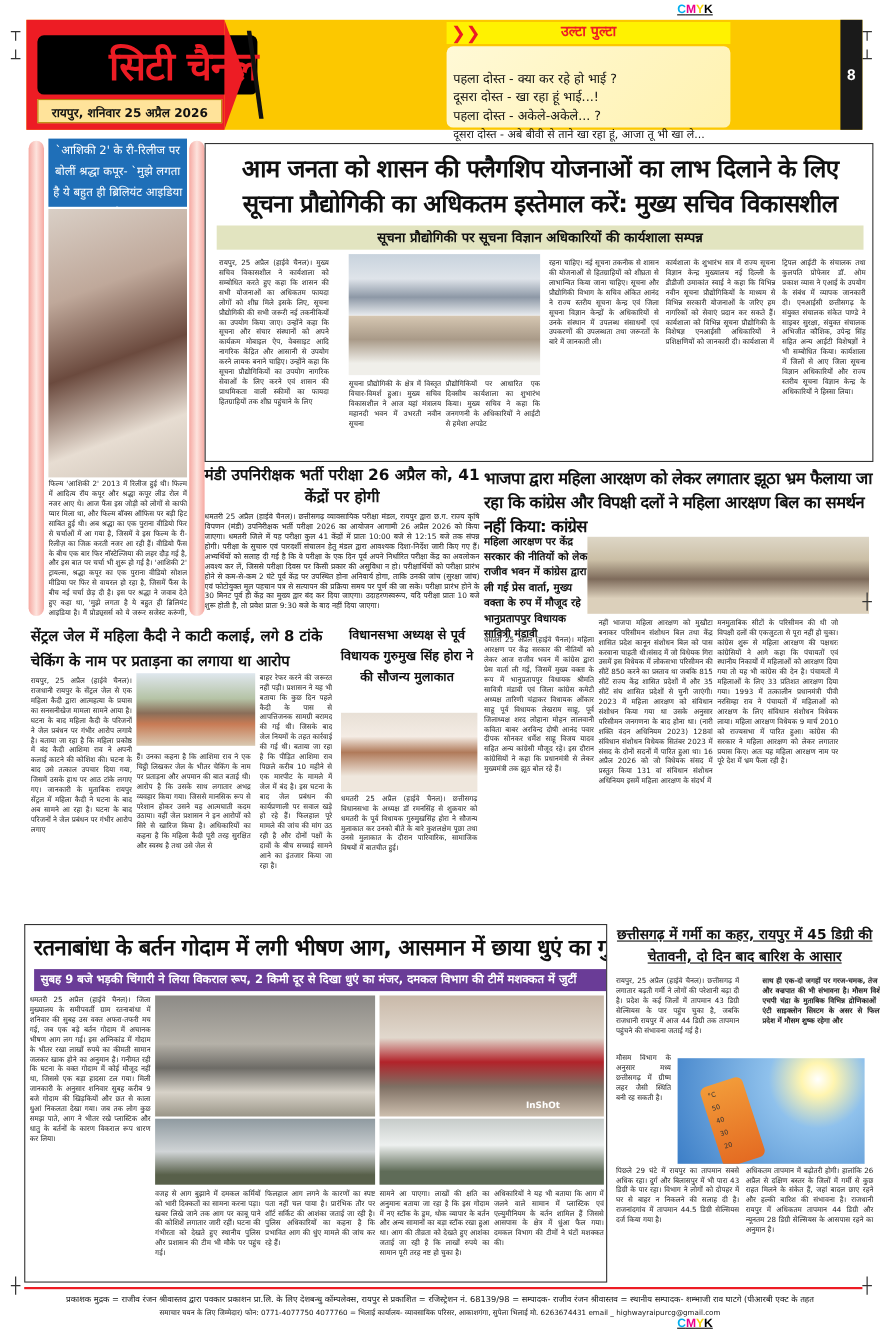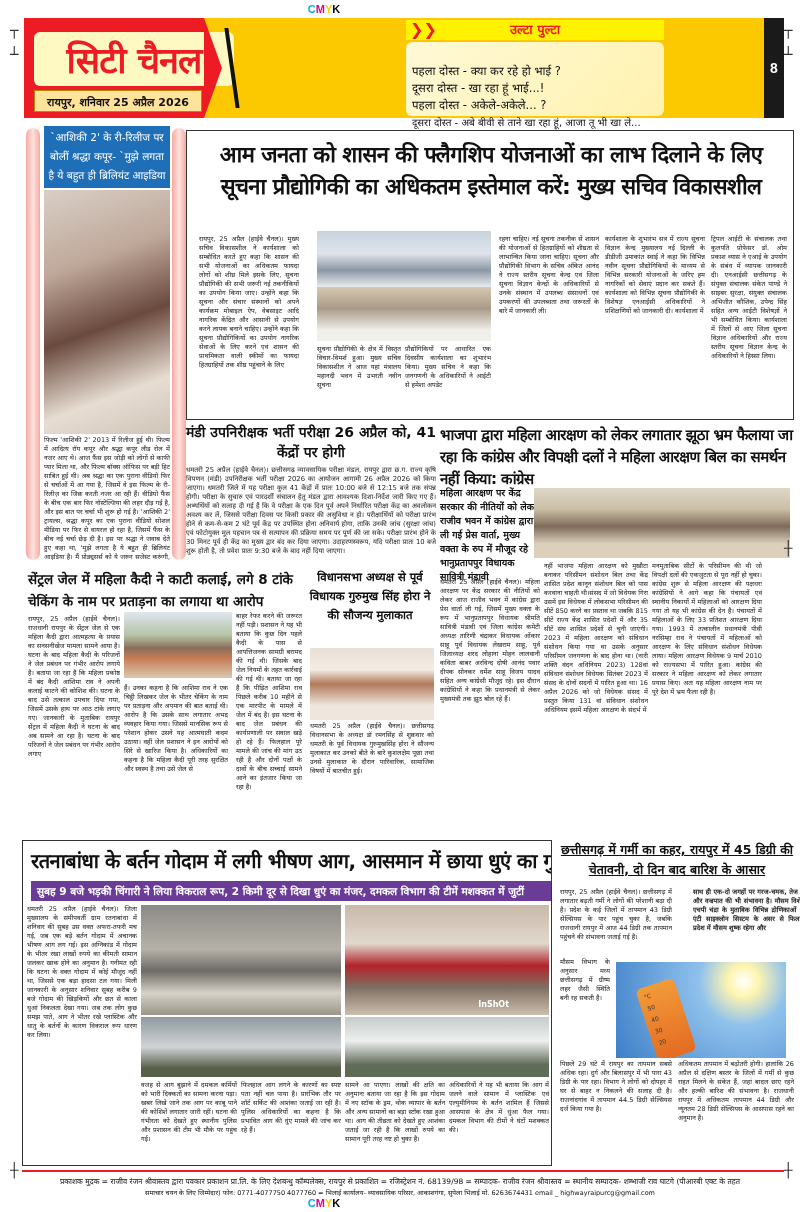--- a/index.html
+++ b/index.html
@@ -1,26 +1,26 @@
 <!DOCTYPE html>
 <html><head>
 <meta charset="utf-8">
 <style>
   * { box-sizing: border-box; margin: 0; padding: 0; }
   body { width: 800px; height: 1212px; background: #fff; font-family: "DejaVu Sans", sans-serif; position: relative; overflow: hidden; color: #111; }
-  .cmyk { position: absolute; left: 0; width: 648px; text-align: center; font: bold 11px "Liberation Sans", sans-serif; }
+  .cmyk { position: absolute; left: 0; width: 648px; text-align: right; font: bold 11px "Liberation Sans", sans-serif; text-decoration: underline; }
   .cmyk .c { color: #00aeef; } .cmyk .m { color: #ec008c; } .cmyk .y { color: #f5d000; } .cmyk .k { color: #000; }
   .crop { position: absolute; font: 14px "DejaVu Sans", sans-serif; color: #333; }
 
   
   .masthead { position: absolute; left: 24px; top: 18px; width: 760px; height: 100px; background: #fcc800; }
   .brand-block { position: absolute; left: 0; top: 0; width: 180px; height: 100px; background: #ed1c24; }
   .brand-arrow { position: absolute; left: 180px; top: 0; width: 0; height: 0; border-top: 50px solid transparent; border-bottom: 50px solid transparent; border-left: 18px solid #ed1c24; }
   .brand-arrow-edge { position: absolute; left: 206px; top: 10px; width: 4px; height: 80px; background: #111; transform: skewX(8deg); }
-  .brand-title-box { position: absolute; left: 10px; top: 14px; width: 200px; height: 54px; background: #fef9c3; border-radius: 6px; display: flex; align-items: center; justify-content: center; }
+  .brand-title-box { position: absolute; left: 10px; top: 14px; width: 200px; height: 54px; background: #000000; border-radius: 6px; display: flex; align-items: center; justify-content: flex-end; }
   .brand-title { font: bold 36px "DejaVu Sans", sans-serif; color: #ed1c24; letter-spacing: -1px; }
   .brand-date-box { position: absolute; left: 10px; top: 72px; width: 168px; height: 22px; background: #ffe39a; border: 1px solid #b8860b; display: flex; align-items: center; justify-content: center; }
   .brand-date { font: bold 11px "DejaVu Sans", sans-serif; color: #111; }
   .ulta-head { position: absolute; left: 382px; top: 2px; width: 258px; height: 20px; background: #fff200; }
   .ulta-chev { position: absolute; left: 4px; top: 0; font: bold 16px "DejaVu Sans", sans-serif; color: #ed1c24; line-height: 20px; }
   .ulta-title { position: absolute; left: 0; top: 0; width: 100%; text-align: center; font: bold 13px "DejaVu Sans", sans-serif; color: #ed1c24; line-height: 20px; }
   .ulta-box { position: absolute; left: 382px; top: 24px; width: 258px; height: 74px; background: linear-gradient(135deg, #fff9d6, #fff2b0); border-radius: 6px; padding: 21px 6px; }
   .ulta-line { font: 11.5px "DejaVu Sans", sans-serif; color: #111; line-height: 17px; white-space: nowrap; overflow: hidden; }
   .page-num-bar { position: absolute; left: 740px; top: 0; width: 20px; height: 100px; background: #1a1a1a; display: flex; align-items: center; justify-content: center; }
   .page-num { font: bold 14px "Liberation Sans", sans-serif; color: #fff; }
@@ -146,20 +146,21 @@
 <article>
   <div class="sh-head">
     <div class="sh-head-text">`आशिकी 2' के री-रिलीज पर बोलीं श्रद्धा कपूर- `मुझे लगता है ये बहुत ही ब्रिलियंट आइडिया है</div>
   </div>
   <div class="sh-photo photo"></div>
   <div class="sh-text col-text">फिल्म 'आशिकी 2' 2013 में रिलीज हुई थी। फिल्म में आदित्य रॉय कपूर और श्रद्धा कपूर लीड रोल में नजर आए थे। आज फैंस इस जोड़ी को लोगों से काफी प्यार मिला था, और फिल्म बॉक्स ऑफिस पर बड़ी हिट साबित हुई थी। अब श्रद्धा का एक पुराना वीडियो फिर से चर्चाओं में आ गया है, जिसमें वे इस फिल्म के री-रिलीज़ का जिक्र करती नजर आ रही हैं। वीडियो फैंस के बीच एक बार फिर नॉस्टेल्जिया की लहर दौड़ गई है, और इस बात पर चर्चा भी शुरू हो गई है। 'आशिकी 2' ट्रायल्स, श्रद्धा कपूर का एक पुराना वीडियो सोशल मीडिया पर फिर से वायरल हो रहा है, जिसमें फैंस के बीच नई चर्चा छेड़ दी है। इस पर श्रद्धा ने जवाब देते हुए कहा था, 'मुझे लगता है ये बहुत ही ब्रिलियंट आइडिया है। मैं प्रोड्यूसर्स को ये जरूर सजेस्ट करूंगी, क्योंकि मैं खुद भी इसे दोबारा बड़े पर्दे पर देखना चाहती हूं।'</div>
 </article>
 
 <article class="main-box">
   <h1 class="main-head">आम जनता को शासन की फ्लैगशिप योजनाओं का लाभ दिलाने के लिए सूचना प्रौद्योगिकी का अधिकतम इस्तेमाल करें: मुख्य सचिव विकासशील</h1>
+  <div class="main-sub">सूचना प्रौद्योगिकी पर सूचना विज्ञान अधिकारियों की कार्यशाला सम्पन्न</div>
   <div class="main-c1 col-text">रायपुर, 25 अप्रैल (हाईवे चैनल)। मुख्य सचिव विकासशील ने कार्यशाला को सम्बोधित करते हुए कहा कि शासन की सभी योजनाओं का अधिकतम फायदा लोगों को शीघ्र मिले इसके लिए, सूचना प्रौद्योगिकी की सभी जरूरी नई तकनीकियों का उपयोग किया जाए। उन्होंने कहा कि सूचना और संचार संस्थानों को अपने कार्यक्रम मोबाइल ऐप, वेबसाइट आदि नागरिक केंद्रित और आसानी से उपयोग करने लायक बनाने चाहिए। उन्होंने कहा कि सूचना प्रौद्योगिकियों का उपयोग नागरिक सेवाओं के लिए करने एवं शासन की प्राथमिकता वाली स्कीमों का फायदा हितग्राहियों तक शीघ्र पहुंचाने के लिए</div>
   <div class="photo main-photo1"></div>
   <div class="photo main-photo2"></div>
   <div class="main-c2 col-text">सूचना प्रौद्योगिकी के क्षेत्र में विस्तृत विचार-विमर्श हुआ। मुख्य सचिव विकासशील ने आज यहां मंत्रालय महानदी भवन में उभरती नवीन सूचना</div>
   <div class="main-c3 col-text">प्रौद्योगिकियों पर आधारित एक दिवसीय कार्यशाला का शुभारंभ किया। मुख्य सचिव ने कहा कि जनगणनी के अधिकारियों ने आईटी से हमेशा अपडेट</div>
   <div class="main-c4 col-text">रहना चाहिए। नई सूचना तकनीक से शासन की योजनाओं से हितग्राहियों को शीघ्रता से लाभान्वित किया जाना चाहिए। सूचना और प्रौद्योगिकी विभाग के सचिव अंकित आनंद ने राज्य स्तरीय सूचना केन्द्र एवं जिला सूचना विज्ञान केन्द्रों के अधिकारियों से उनके संस्थान में उपलब्ध संसाधनों एवं उपकरणों की उपलब्धता तथा जरूरतों के बारे में जानकारी ली।</div>
   <div class="main-c5 col-text">कार्यशाला के शुभारंभ सत्र में राज्य सूचना विज्ञान केन्द्र मुख्यालय नई दिल्ली के डीडीजी उमाकांत स्वाई ने कहा कि विभिन्न नवीन सूचना प्रौद्योगिकियों के माध्यम से विभिन्न सरकारी योजनाओं के जरिए हम नागरिकों को सेवाएं प्रदान कर सकते हैं। कार्यशाला को विभिन्न सूचना प्रौद्योगिकी के विशेषज्ञ एनआईसी अधिकारियों ने प्रशिक्षणियों को जानकारी दी। कार्यशाला में</div>
   <div class="main-c6 col-text">ट्रिपल आईटी के संचालक तथा कुलपति प्रोफेसर डॉ. ओम प्रकाश व्यास ने एआई के उपयोग के संबंध में व्यापक जानकारी दी। एनआईसी छत्तीसगढ़ के संयुक्त संचालक संकेत पाण्डे ने साइबर सुरक्षा, संयुक्त संचालक अभिजीत कौशिक, उपेन्द्र सिंह सहित अन्य आईटी विशेषज्ञों ने भी सम्बोधित किया। कार्यशाला में जिलों से आए जिला सूचना विज्ञान अधिकारियों और राज्य स्तरीय सूचना विज्ञान केन्द्र के अधिकारियों ने हिस्सा लिया।</div>
 </article>
 

